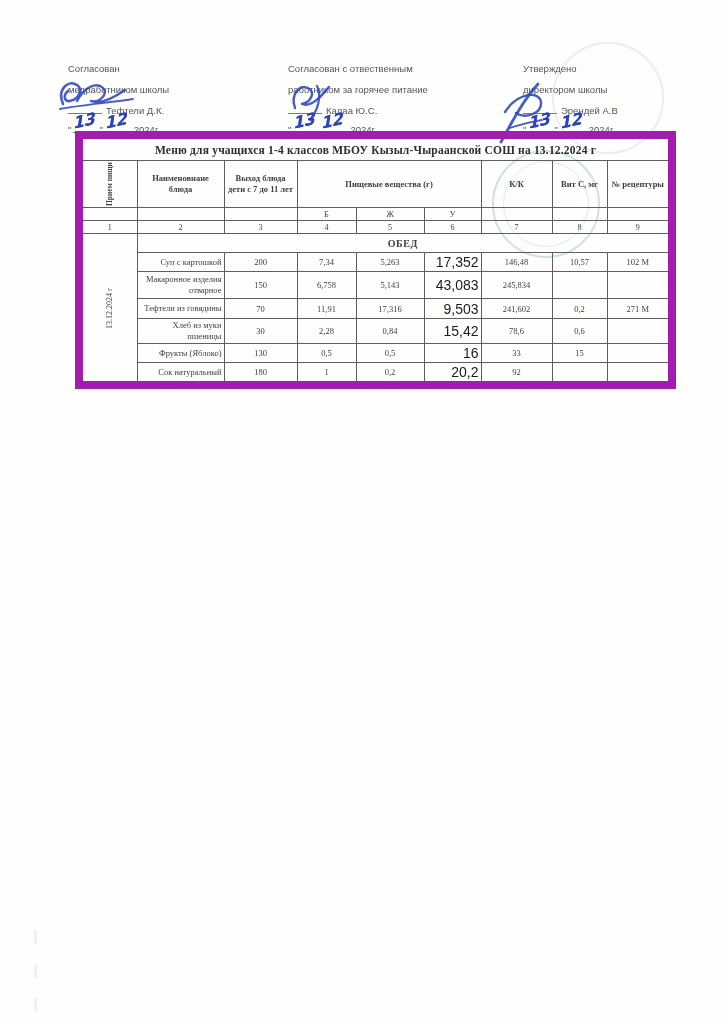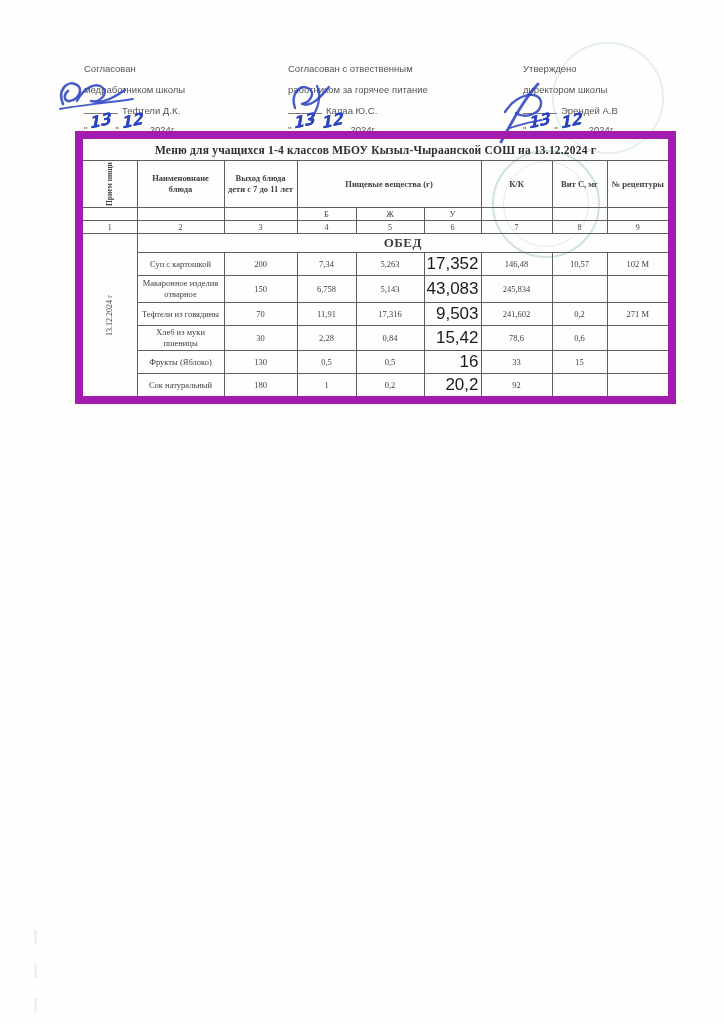--- a/index.html
+++ b/index.html
@@ -46,49 +46,49 @@
   }
   table.menu td{border:1px solid #5d5d63;padding:1px 2px;vertical-align:middle;overflow:hidden;}
   table.menu{border:8px solid #a21caf;}
   .c{text-align:center;}
   .ttl{font-weight:700;font-size:11.5px;text-align:center;color:#2c2c31;letter-spacing:.2px;height:19px;}
   .hdr{font-weight:700;text-align:center;font-size:8.5px;line-height:1.25;}
   .row-hdr{height:46px;}
   .row-bju{height:13px;}
   .row-num{height:13px;font-size:8px;}
   .row-obed{height:19px;}
-  .obed{font-weight:700;text-align:center;font-size:13px;letter-spacing:.5px;}
+  .obed{font-weight:700;text-align:center;font-size:10px;letter-spacing:.5px;}
   .vert{
     writing-mode:vertical-rl;transform:rotate(180deg);
     margin:0 auto;text-align:center;line-height:1.5;
   }
   .vert-meal{height:44px;font-size:7.5px;font-weight:700;}
   .vert-date{height:100px;font-size:8px;}
-  .dish{text-align:center;padding-left:3px;line-height:1.25;}
+  .dish{text-align:right;padding-left:3px;line-height:1.25;}
   .u-num{
     font-family:"Liberation Sans",sans-serif;
-    font-size:17px;color:#1b1b1d;
+    font-size:14px;color:#1b1b1d;
     text-align:right;padding-right:3px;font-weight:400;
   }
   .r1{height:17px;}.r2{height:27px;}.r3{height:20px;}.r4{height:25px;}.r5{height:15px;margin-top:40px;}.r6{height:17px;}
 
   
   .edge-marks{
     position:absolute;left:34px;top:930px;width:3px;height:90px;
     background:repeating-linear-gradient(to bottom,#ededee 0 14px,transparent 14px 34px);
     opacity:.8;
   }
 </style>
 </head>
 <body>
 
 <div class="stamp stamp-a"></div>
 <div class="stamp stamp-b"></div>
 
-<div class="approval" style="left:84px;top:64px;width:170px;">
+<div class="approval" style="left:68px;top:64px;width:170px;">
   <div class="role1">Согласован</div>
   <div class="role2">медработником школы</div>
   <div class="sig-line">
     <span class="sig-underline"></span><span class="sig-name">Тефтели Д.К.</span>
   </div>
   <div class="date-line">
     <span class="quote">"</span><span class="dl-seg"><span class="hw">13</span></span><span class="quote">"</span><span class="dl-seg"><span class="hw">12</span></span><span class="year">2024г.</span>
   </div>
 </div>
 <svg class="sig-svg" style="left:55px;top:78px;" width="86" height="40" viewBox="0 0 86 40">

